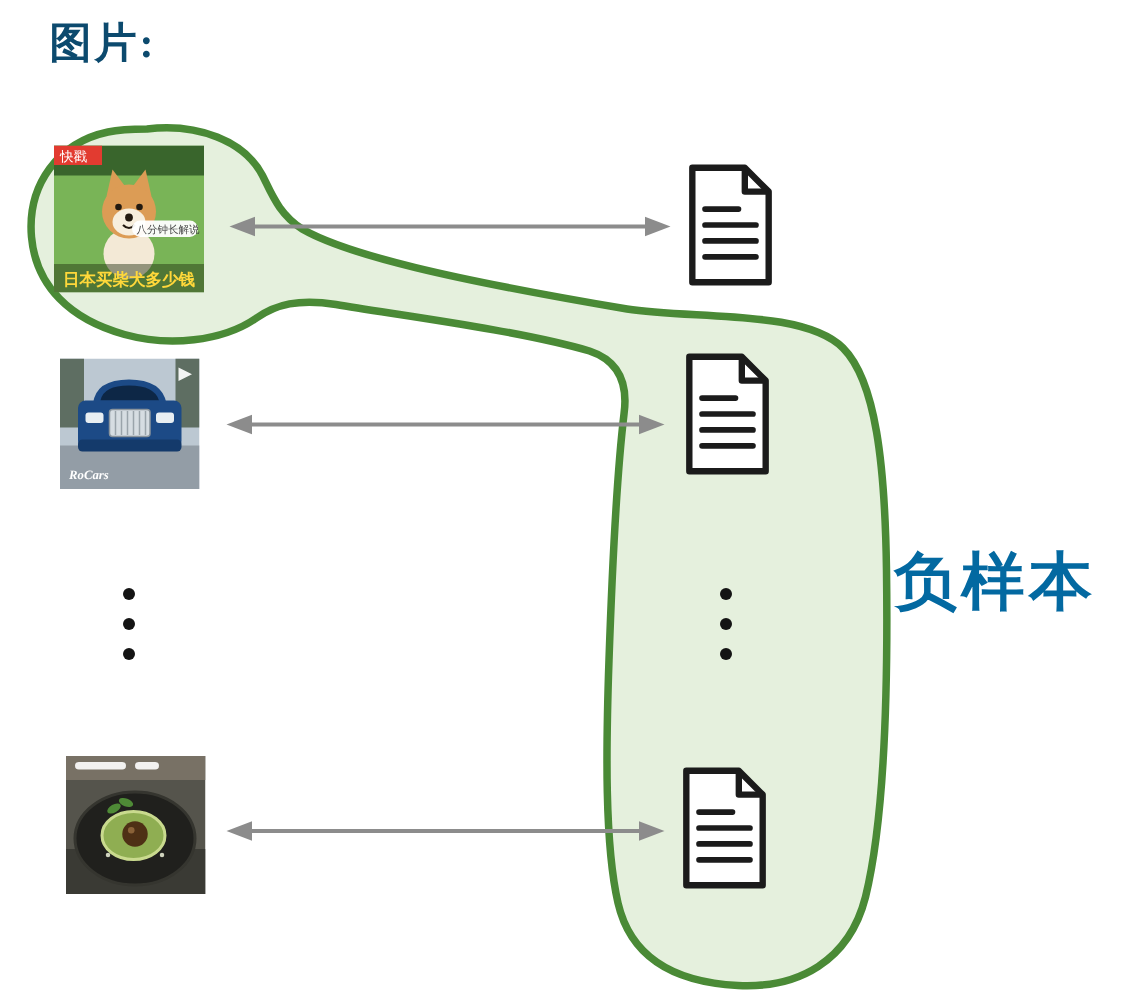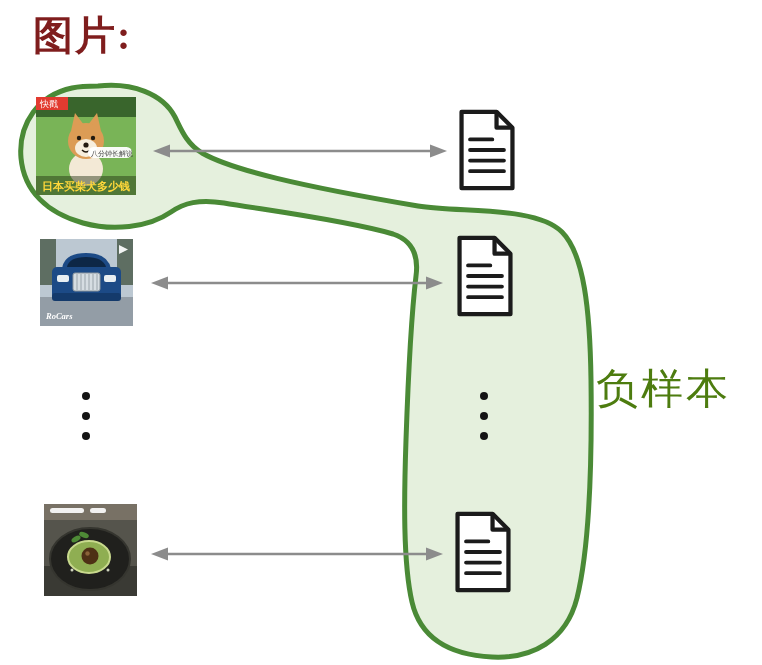--- a/index.html
+++ b/index.html
@@ -2,22 +2,22 @@
 <html><head>
 <meta charset="utf-8">
 <style>
   html,body{margin:0;padding:0;background:#ffffff;}
   .canvas{
     position:relative;width:762px;height:665px;background:#ffffff;overflow:hidden;
     font-family:"Liberation Serif", serif;
   }
   .abs{position:absolute;}
   .overlay{left:0;top:0;pointer-events:none;}
-  .col-title{font-size:40px;font-weight:700;color:#7f1d1d;letter-spacing:2px;line-height:1;}
-  .neg-label{font-size:42px;font-weight:400;color:#4d7c0f;line-height:1;letter-spacing:3px;}
+  .col-title{font-size:28px;font-weight:700;color:#0c4a6e;letter-spacing:2px;line-height:1;}
+  .neg-label{font-size:42px;font-weight:700;color:#0369a1;line-height:1;letter-spacing:3px;}
   .vdots{display:flex;flex-direction:column;align-items:center;gap:12px;}
   .vdots i{display:block;width:8px;height:8px;border-radius:50%;background:#141414;}
   svg text{font-family:"Liberation Serif", serif;}
 </style>
 </head>
 <body>
 
 <div class="canvas">
 
   <svg class="abs overlay" width="762" height="665" viewBox="0 0 762 665">

